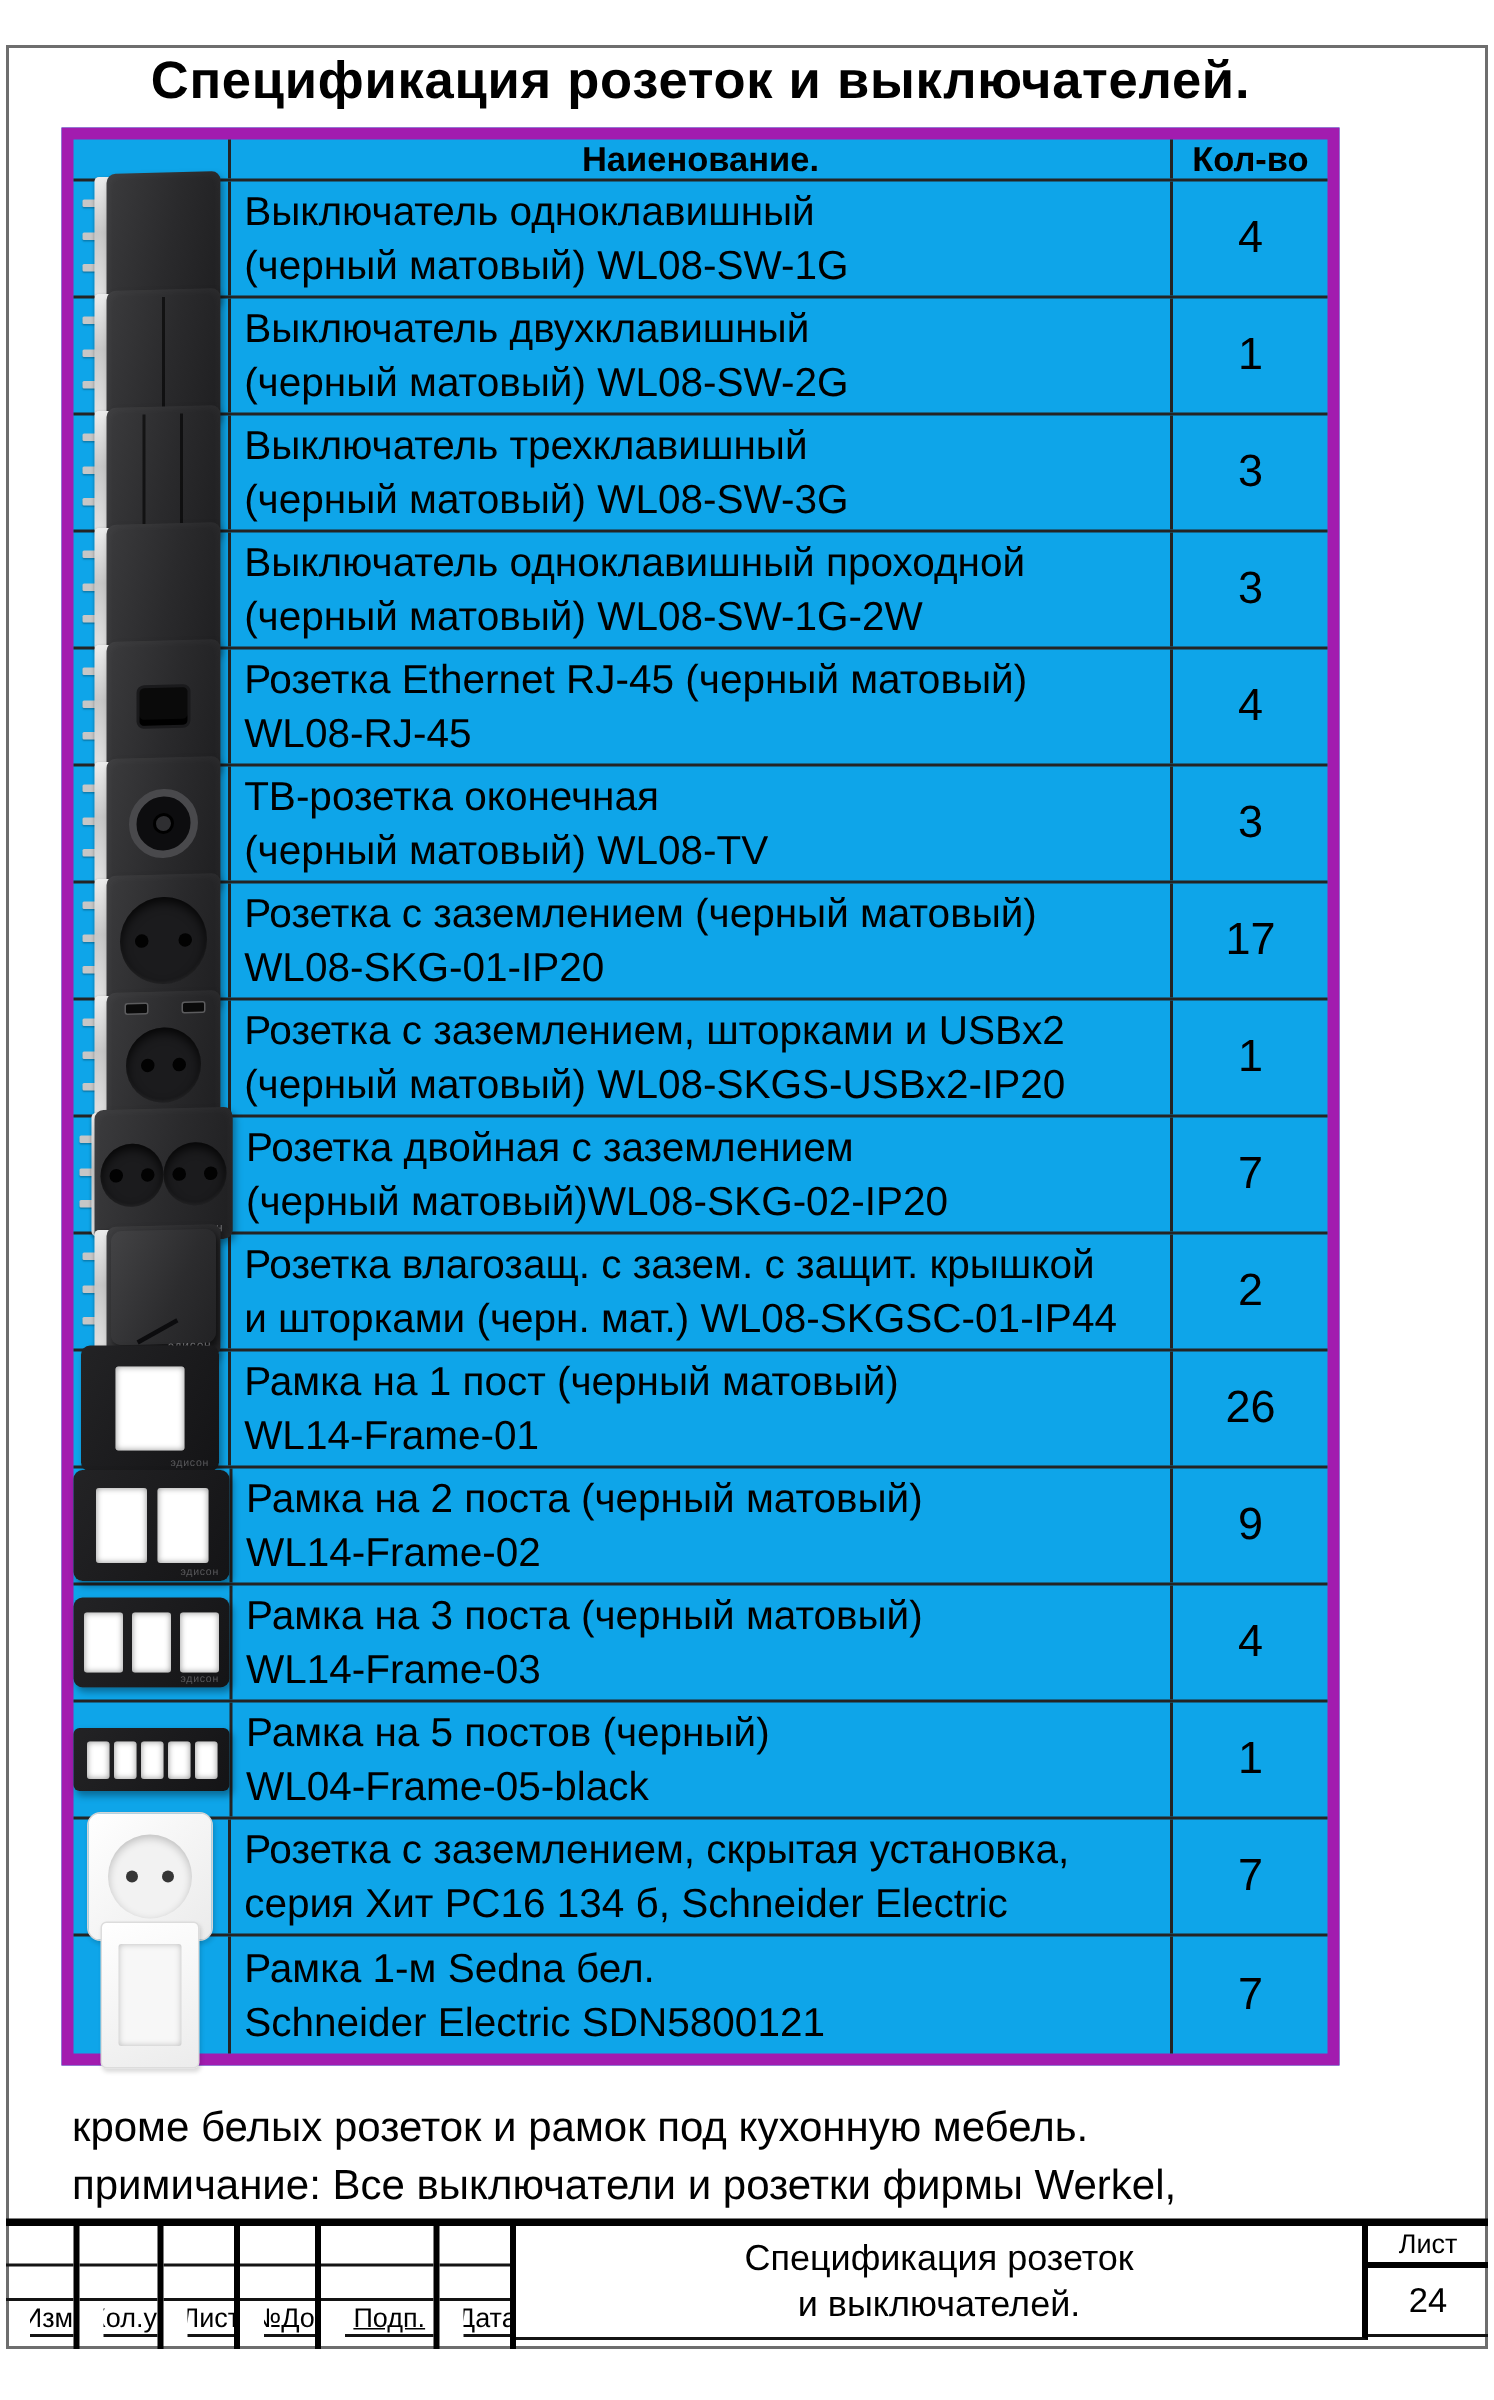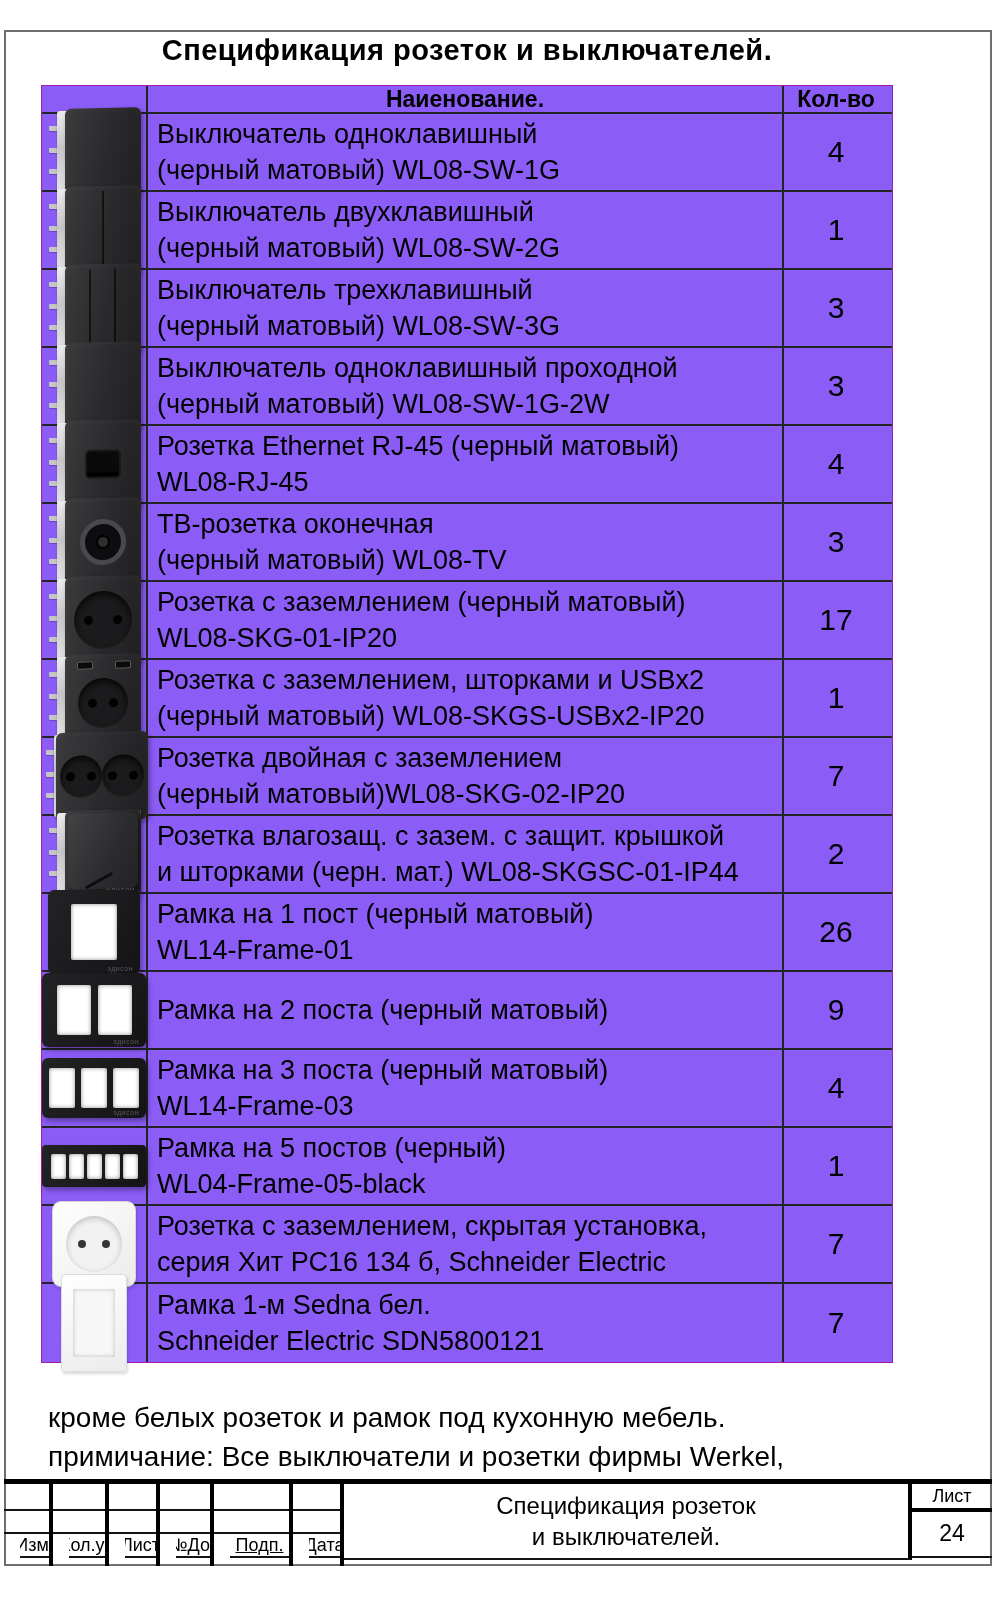--- a/index.html
+++ b/index.html
@@ -1,23 +1,23 @@
 <!DOCTYPE html>
 <html><head>
 <meta charset="utf-8">
 <style>
   html,body{margin:0;padding:0;background:#ffffff;}
   .page{position:relative;width:996px;height:1600px;background:#fff;overflow:hidden;
         font-family:"Liberation Sans","DejaVu Sans",sans-serif;color:#000;}
   .page-frame{position:absolute;left:4px;top:30px;width:988px;height:1536px;
         border:2px solid #6e6e6e;box-sizing:border-box;}
   .doc-title{position:absolute;left:41px;top:34px;width:852px;text-align:center;
-        font-size:29px;font-weight:bold;letter-spacing:.5px;}
+        font-size:35px;font-weight:bold;letter-spacing:.5px;}
   
-  .spec-table{position:absolute;left:41px;top:85px;width:852px;border:1px solid #a21caf;box-sizing:border-box;background:#8b5cf6;}
+  .spec-table{position:absolute;left:41px;top:85px;width:852px;border:8px solid #a21caf;box-sizing:border-box;background:#0ea5e9;}
   .thead{display:flex;height:28px;border-bottom:2px solid #242424;box-sizing:border-box;}
   .thead .hcell{display:flex;align-items:center;justify-content:center;font-weight:bold;font-size:23px;box-sizing:border-box;}
   .h-img{width:106px;border-right:2px solid #242424;}
   .h-name{width:636px;border-right:2px solid #242424;}
   .h-qty{width:104px;}
   .trow{display:flex;height:78px;border-bottom:2px solid #242424;box-sizing:border-box;}
   .trow:last-child{border-bottom:none;}
   .cell{box-sizing:border-box;}
   .cimg{width:106px;border-right:2px solid #242424;display:flex;align-items:center;justify-content:center;overflow:visible;}
   .cname{width:636px;border-right:2px solid #242424;display:flex;flex-direction:column;justify-content:center;
@@ -338,20 +338,21 @@
         <div class="trow">
           <div class="cell cimg">
             <div class="pf pf2">
               <i class="win"></i>
               <i class="win"></i>
               <span class="wm">эдисон</span>
             </div>
           </div>
           <div class="cell cname">
             <span>Рамка на 2 поста (черный матовый)</span>
+            <span>WL14-Frame-02</span>
           </div>
           <div class="cell cqty">
             <span>9</span>
           </div>
         </div>
         <div class="trow">
           <div class="cell cimg">
             <div class="pf pf3">
               <i class="win"></i>
               <i class="win"></i>

